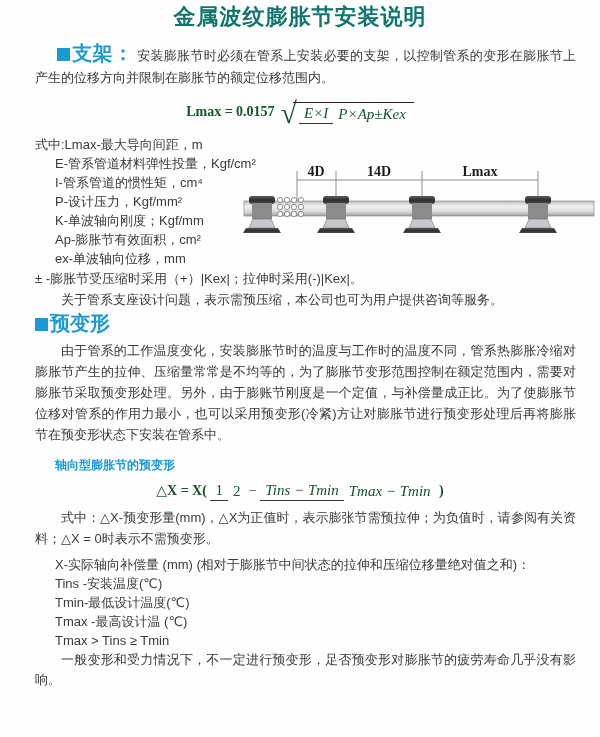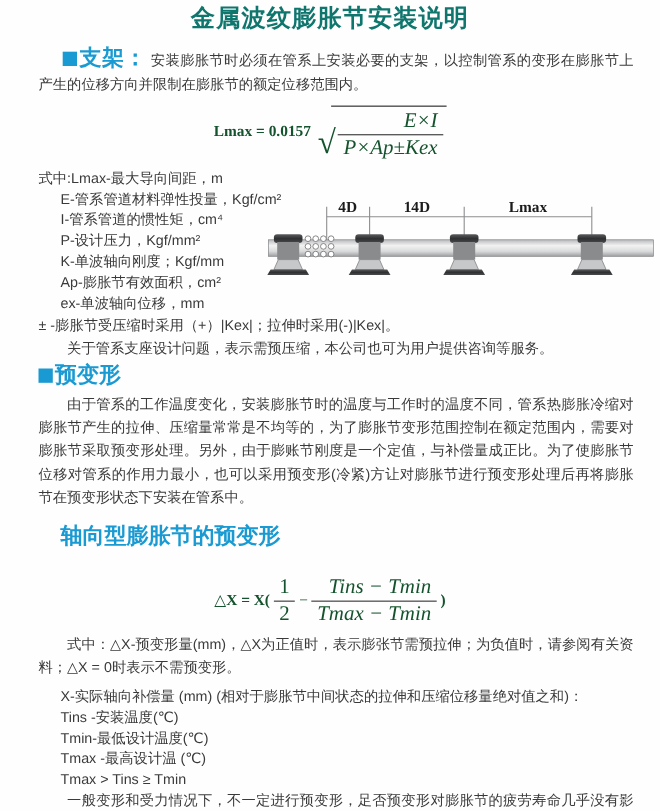--- a/index.html
+++ b/index.html
@@ -20,34 +20,34 @@
   .indent1{text-indent:22px;}
   .indent2{text-indent:26px;}
   
   .formula-row{text-align:center;margin:8px 0 6px 0;}
   .formula{
     display:inline-block;font-family:"Liberation Serif","DejaVu Serif",serif;
     font-size:14px;color:#14532d;
   }
   .f-bold{font-weight:bold;}
   .f-it{font-style:italic;}
-  .frac{display:inline-flex;flex-direction:column;vertical-align:middle;text-align:right;line-height:1.15;font-size:19px;}
+  .frac{display:inline-flex;flex-direction:row;vertical-align:middle;text-align:left;line-height:1.15;font-size:15px;}
   .frac .num{padding:0 5px 1px 5px;border-bottom:1px solid #333;}
   .frac .den{padding:1px 5px 0 5px;}
   .sqrt{display:inline-flex;align-items:stretch;vertical-align:middle;margin-left:6px;}
   .sqrt-sign{font-size:30px;line-height:1.05;font-weight:normal;margin-right:-4px;align-self:flex-end;}
   .sqrt-body{border-top:1.5px solid #222;padding:2px 3px 0 6px;align-self:center;}
   
   .defs-wrap{position:relative;margin-left:35px;margin-right:5px;min-height:128px;}
   .def-list{width:250px;line-height:19px;}
   .def-list div{white-space:nowrap;}
   .def-ind{padding-left:20px;}
   .diagram{position:absolute;right:0;top:28px;}
   .fullline{line-height:20px;margin-top:1px;}
-  .sub-head{color:#1a9ad2;font-weight:bold;font-size:20px;margin:12px 0 22px 55px;}
+  .sub-head{color:#1a9ad2;font-weight:bold;font-size:12px;margin:12px 0 8px 55px;}
   .def2{margin-left:55px;line-height:19px;}
   .gap-s{margin-top:6px;}
 </style>
 </head>
 <body>
 
 <div class="page">
 
   <div class="title">金属波纹膨胀节安装说明</div>
 

